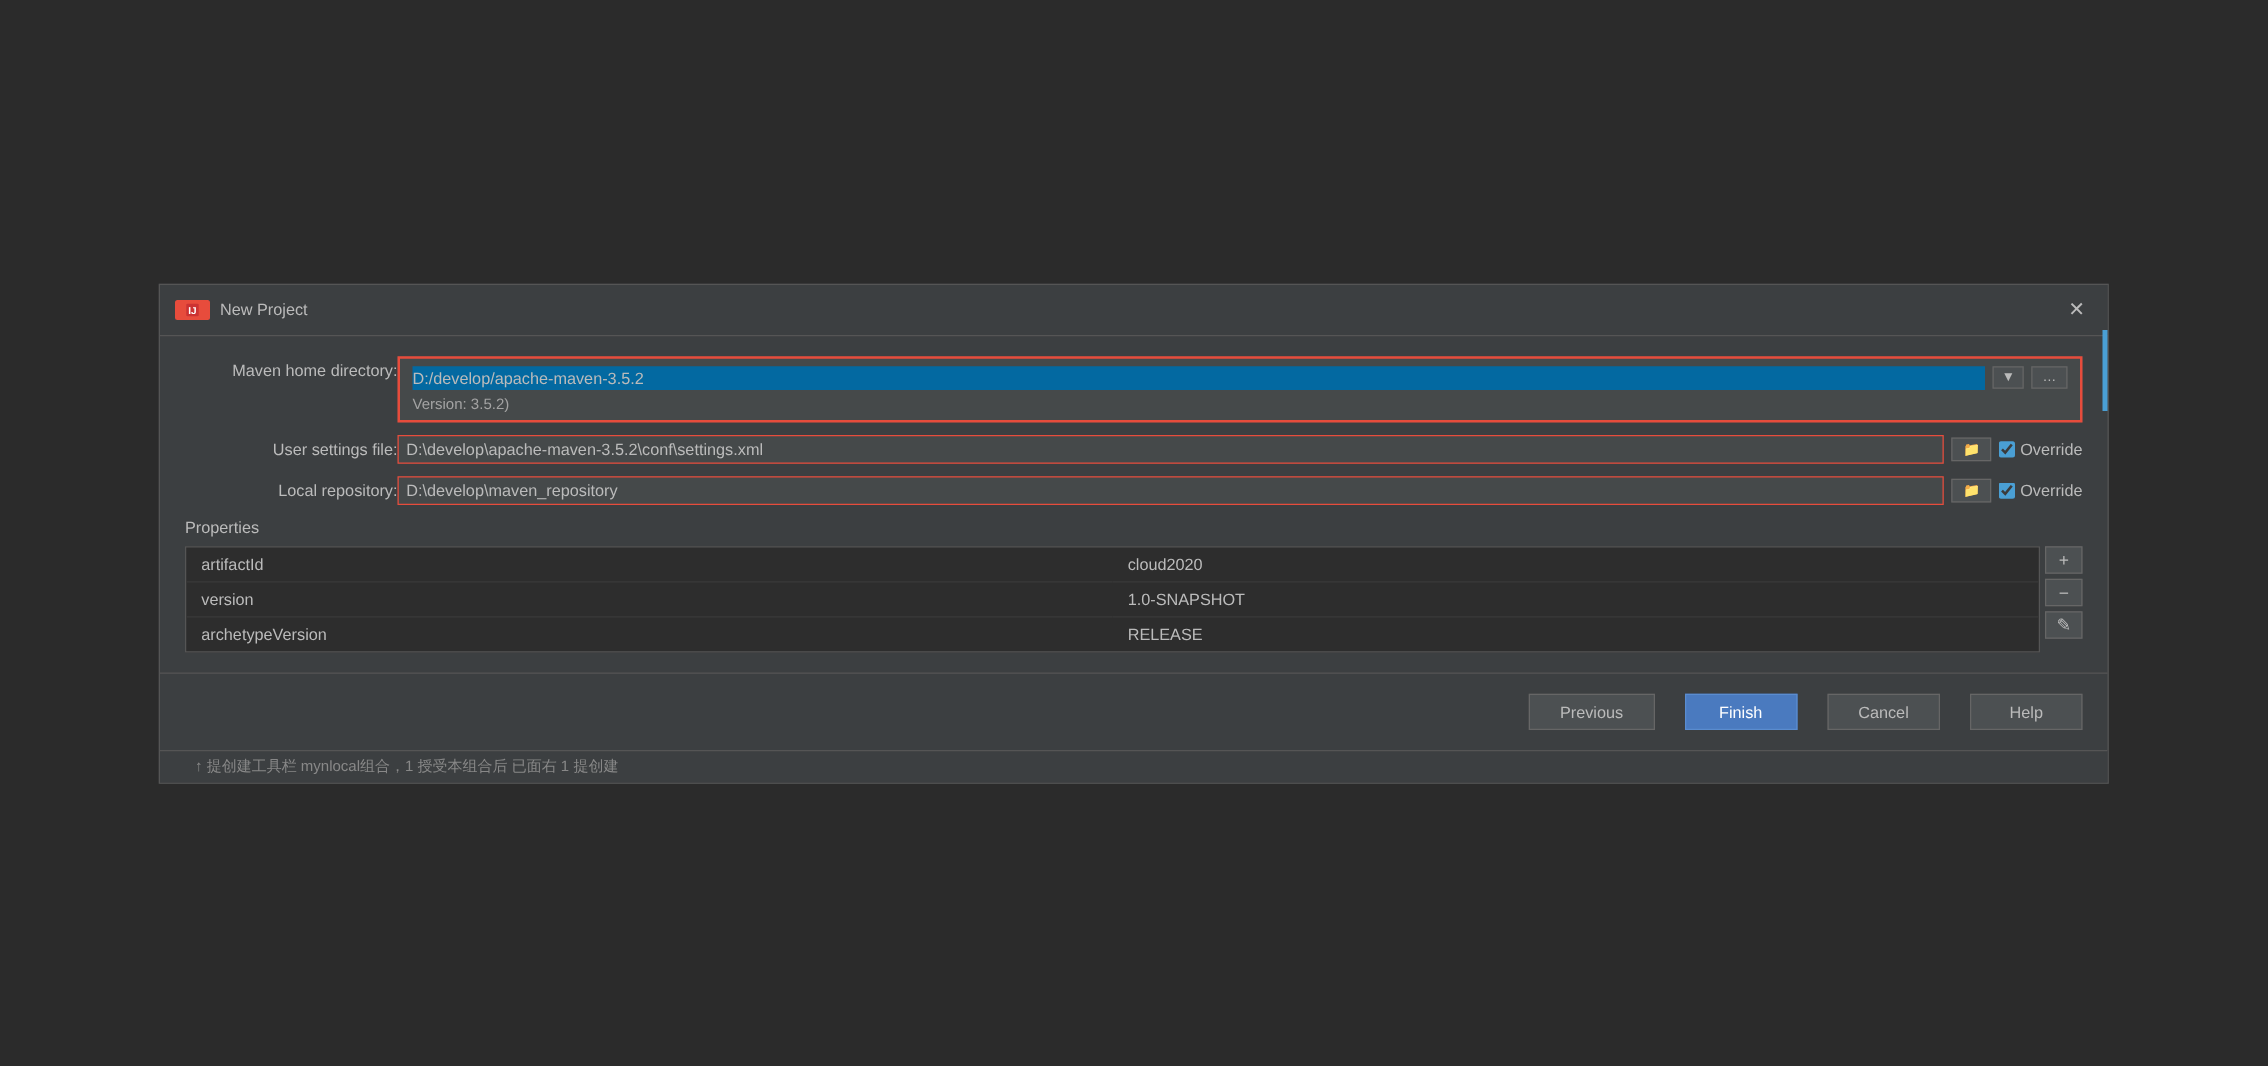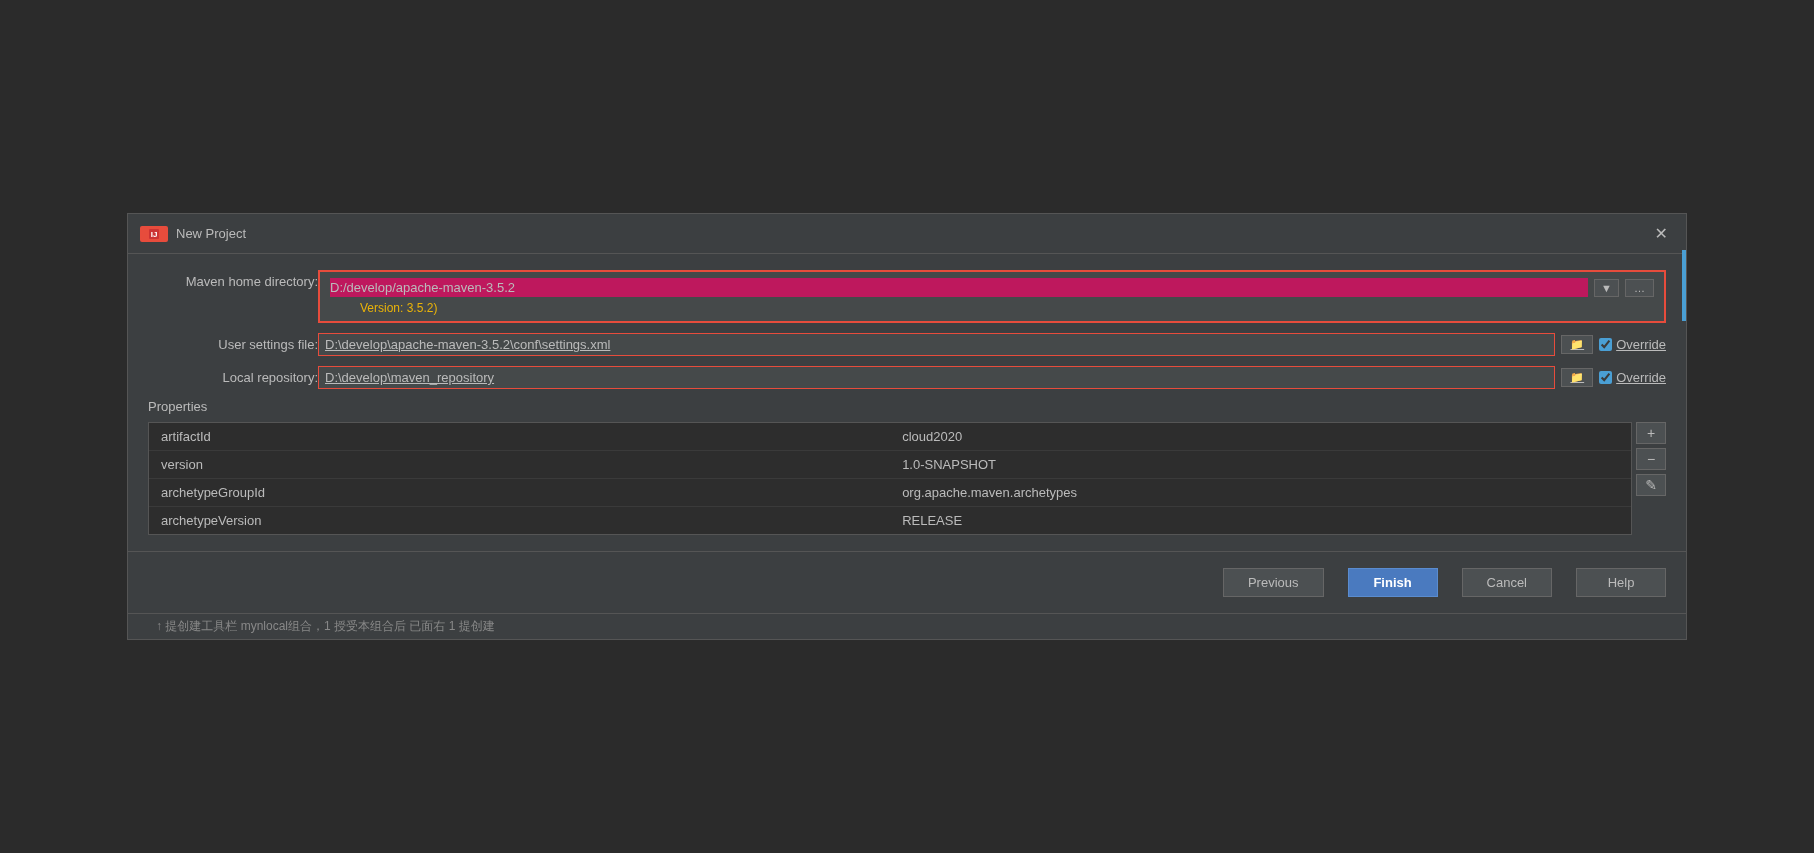--- a/index.html
+++ b/index.html
@@ -86,21 +86,21 @@
       gap: 4px;
       min-width: 0;
     }
     .maven-home-row {
       display: flex;
       align-items: center;
       gap: 6px;
     }
     .maven-home-input {
       flex: 1;
-      background: #be185d;
+      background: #0369a1;
       border: none;
       color: #bbbbbb;
       font-size: 13px;
       outline: none;
       padding: 2px 0;
     }
     .dropdown-btn {
       background: #4c5052;
       border: 1px solid #666;
       color: #bbbbbb;
@@ -110,30 +110,28 @@
     }
     .browse-btn {
       background: #4c5052;
       border: 1px solid #666;
       color: #bbbbbb;
       padding: 2px 8px;
       cursor: pointer;
       font-size: 11px;
     }
     .version-text {
-      color: #eab308;
+      color: #a3a3a3;
       font-size: 12px;
-      margin-left: 30px;
     }
     .input-row {
       display: flex;
       align-items: center;
       flex: 1;
       gap: 6px;
-      text-decoration: underline;
     }
     .settings-input {
       flex: 1;
       background: #45494a;
       border: 1px solid #e74c3c;
       color: #bbbbbb;
       font-size: 13px;
       padding: 3px 6px;
       outline: none;
     }
@@ -218,21 +216,21 @@
       cursor: pointer;
       border: 1px solid #666;
       background: #4c5052;
       color: #bbbbbb;
       min-width: 90px;
     }
     .footer-btn.primary {
       background: #4a7abf;
       border-color: #5a8ccf;
       color: white;
-      font-weight: bold;
+      font-weight: normal;
     }
     .status-bar {
       background: #3c3f41;
       border-top: 1px solid #555;
       padding: 4px 28px;
       font-size: 12px;
       color: #888;
       display: flex;
       align-items: center;
       gap: 6px;
@@ -309,24 +307,20 @@
               <tbody id="properties-tbody">
                   <tr>
       <td>artifactId</td>
       <td>cloud2020</td>
     </tr>
                   <tr>
       <td>version</td>
       <td>1.0-SNAPSHOT</td>
     </tr>
                   <tr>
-      <td>archetypeGroupId</td>
-      <td>org.apache.maven.archetypes</td>
-    </tr>
-                  <tr>
       <td>archetypeVersion</td>
       <td>RELEASE</td>
     </tr>
                 </tbody>
             </table>
           </div>
         </div>
         <div class="side-buttons">
           <button class="side-btn">+</button>
           <button class="side-btn">−</button>

